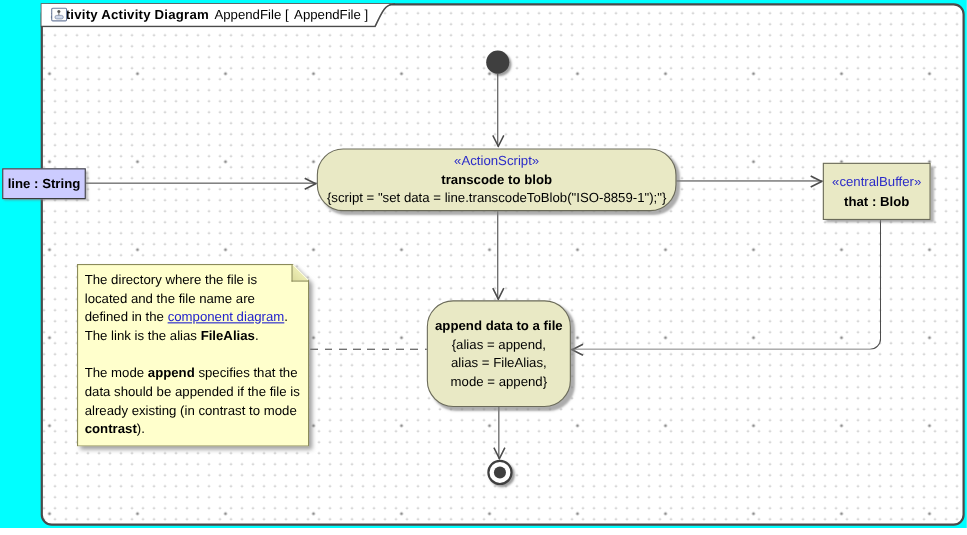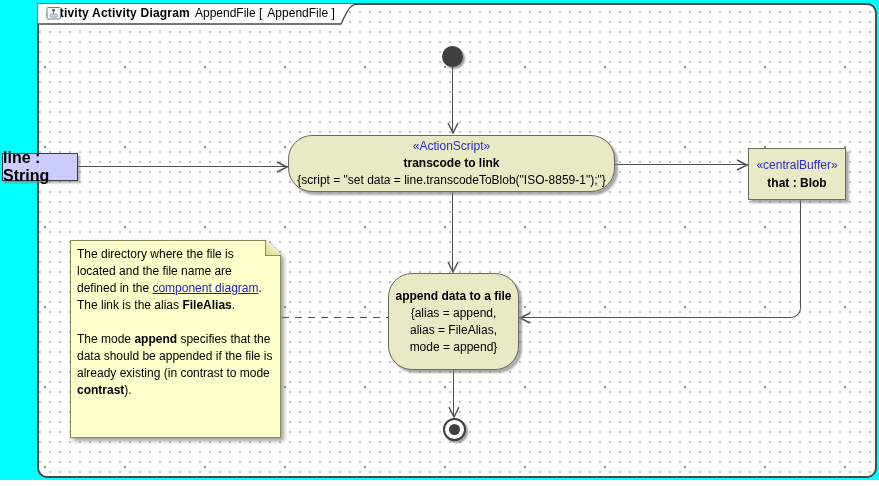--- a/index.html
+++ b/index.html
@@ -57,28 +57,28 @@
   .buffer    { left: 748px; top: 148px; width: 98px;  height: 52px; line-height: 18px; }
   .append    { left: 388px; top: 273px; width: 131px; height: 97px; }
 
   .pin {
     position: absolute; left: 2px; top: 153px;
     width: 76px; height: 28px;
     background: #ccccff;
     border: 1px solid #3c3c3c;
     box-shadow: 2px 2px 2px rgba(120,120,120,0.6);
     display: flex; align-items: center; justify-content: center;
-    font-size: 16px; font-weight: bold;
+    font-size: 12px; font-weight: bold;
     z-index: 3;
   }
 
   
   .note {
     position: absolute; left: 70px; top: 240px;
-    width: 211px; height: 198px;
+    width: 211px; height: 166px;
     background: #ffffcc;
     border: 1px solid #8b8b5a;
     clip-path: polygon(0 0, calc(100% - 15px) 0, 100% 15px, 100% 100%, 0 100%);
     padding: 5px 6px;
     font-size: 12px; line-height: 17px;
   }
   .note-wrap { position: absolute; left: 70px; top: 240px; width: 211px; height: 166px; filter: drop-shadow(3px 3px 2px rgba(120,120,120,0.7)); }
   .note p { margin: 0; }
   .note p + p { margin-top: 17px; }
   .note .fold {
@@ -172,21 +172,21 @@
   <path d="M2,1 L7,11 L12,1" fill="none" stroke="#4d4d4d" stroke-width="1.4"></path>
 </svg>
 
 <div class="edge-v" style="left:453px; top:370px; height:47px;"></div>
 <svg class="ah" style="left:447px; top:406px;" width="14" height="12">
   <path d="M2,1 L7,11 L12,1" fill="none" stroke="#4d4d4d" stroke-width="1.4"></path>
 </svg>
 
 <div class="uml-node action transcode">
   <div class="stereotype">«ActionScript»</div>
-  <div class="node-name">transcode to link</div>
+  <div class="node-name">transcode to blob</div>
   <div>{script = "set data = line.transcodeToBlob("ISO-8859-1");"}</div>
 </div>
 
 <div class="pin">
   <span>line : String</span>
 </div>
 
 <div class="uml-node buffer">
   <div class="stereotype">«centralBuffer»</div>
   <div class="node-name">that : Blob</div>

